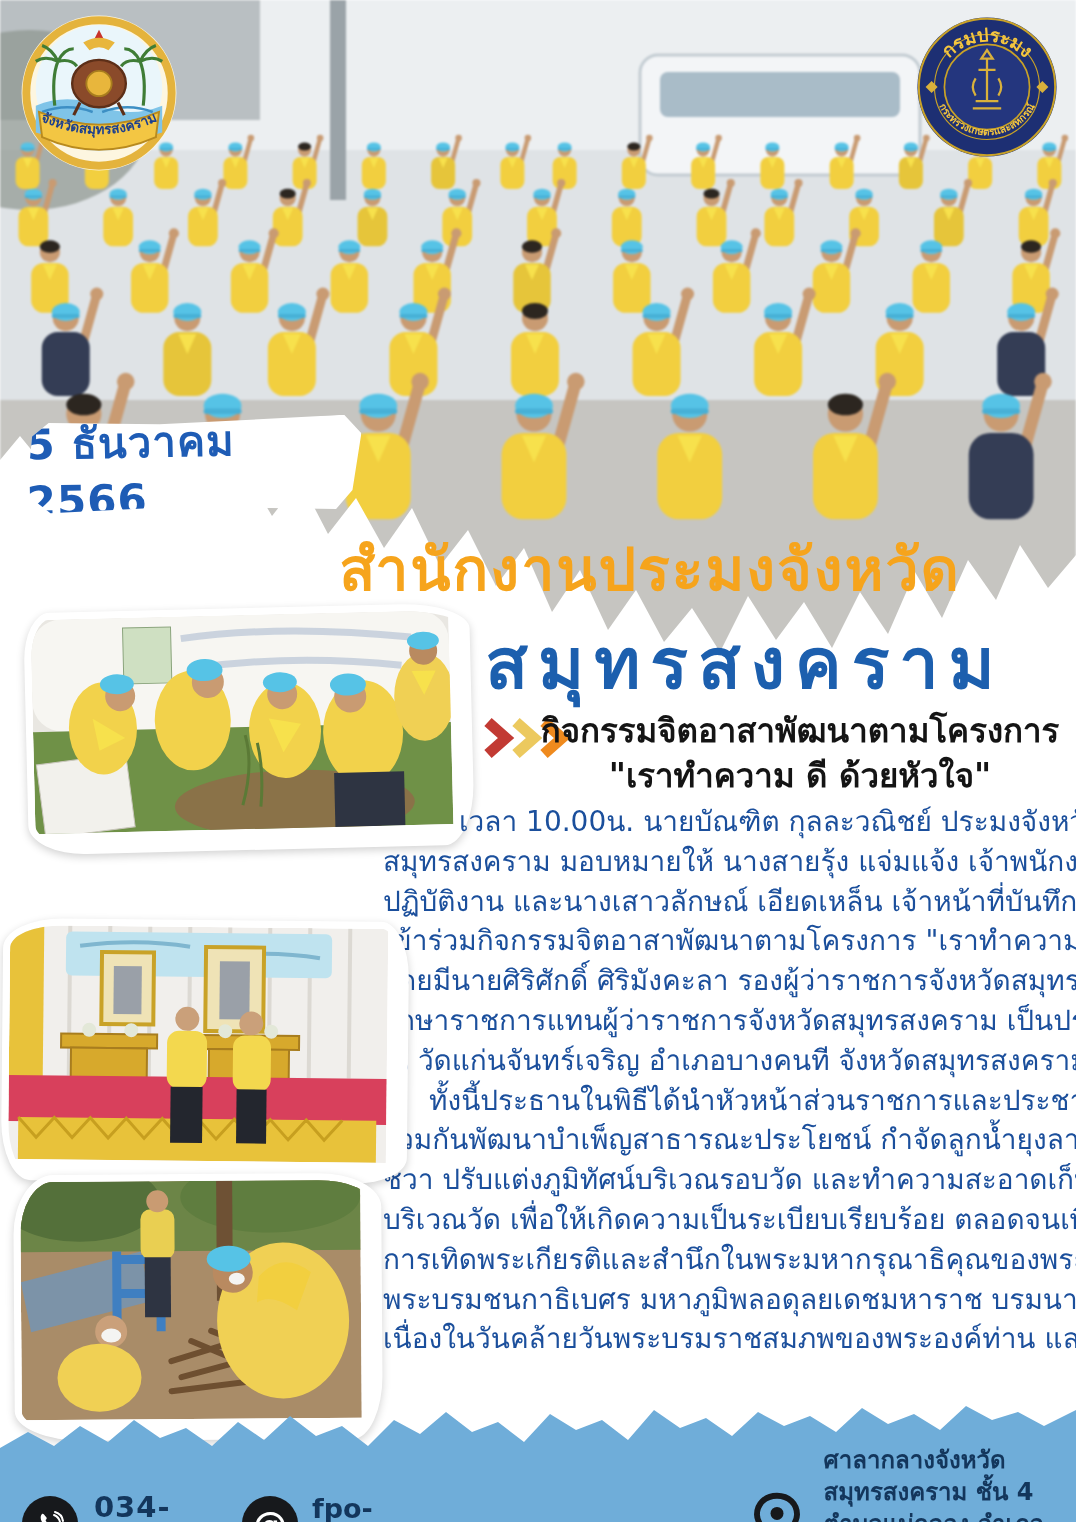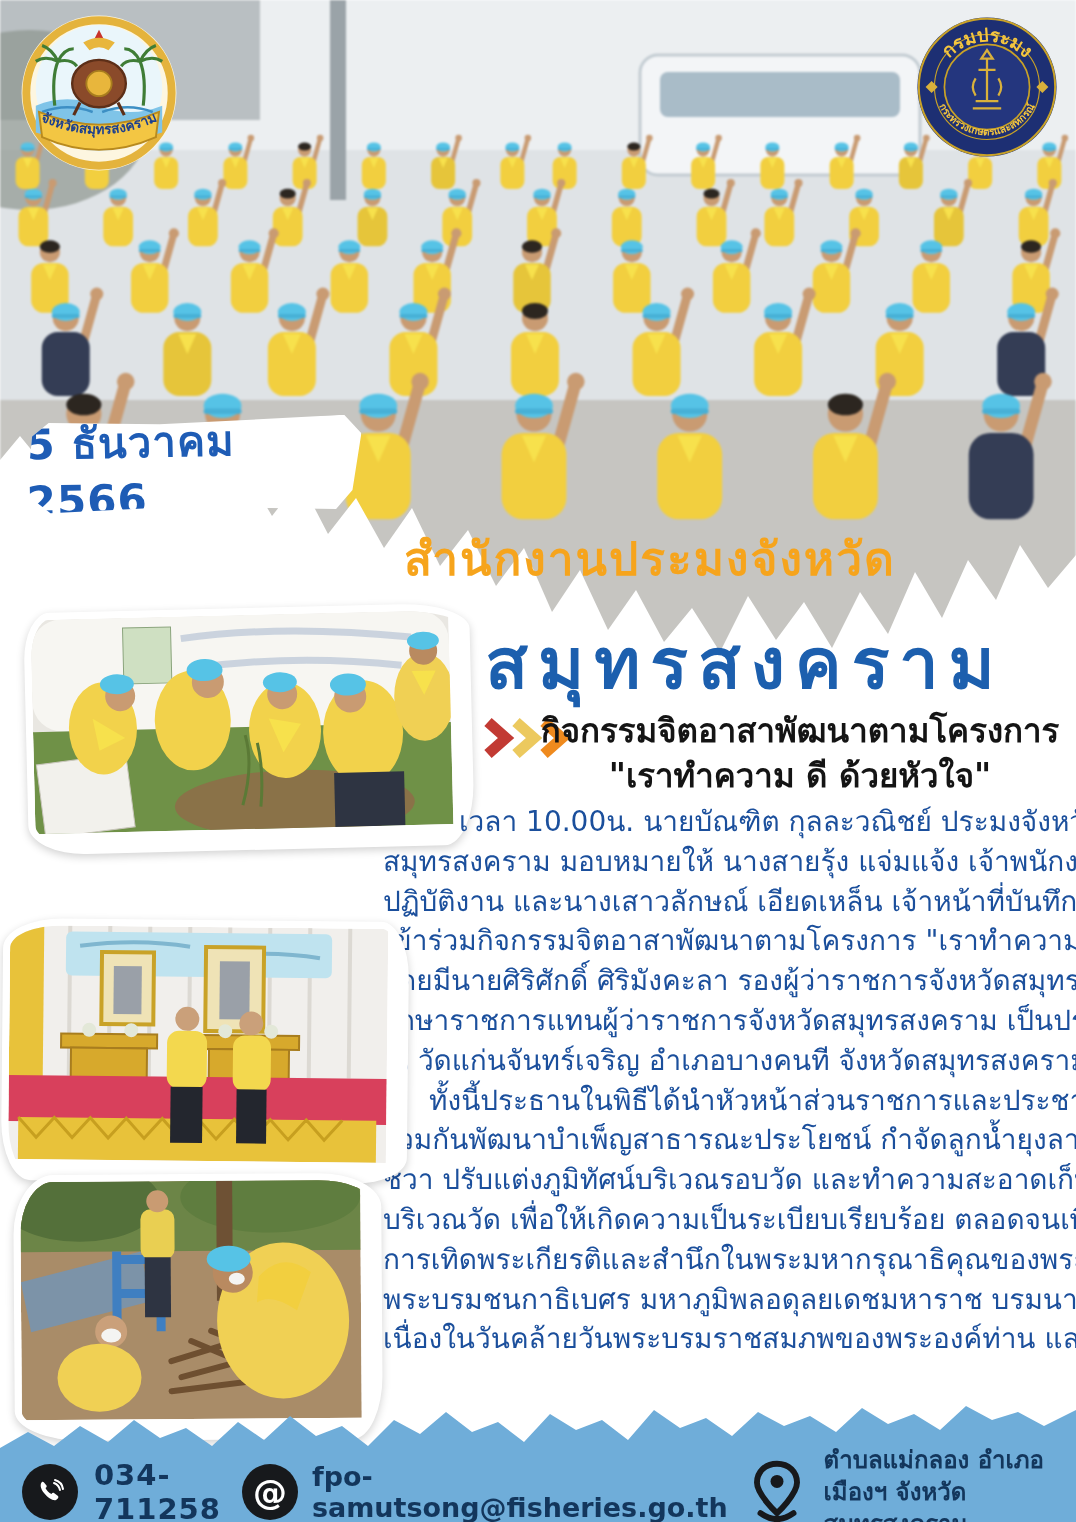--- a/index.html
+++ b/index.html
@@ -22,21 +22,21 @@
   .logo-right{left:916px;top:16px;width:142px;height:142px;}
 
   
   .date-badge{position:absolute;left:26px;top:418px;width:336px;height:94px;background:#ffffff;
     transform:rotate(-1.2deg);display:flex;align-items:center;justify-content:center;
     clip-path:polygon(2% 16%,7% 2%,40% 6%,95% 0%,100% 20%,97% 80%,92% 100%,45% 94%,7% 98%,0% 78%);}
   .date-badge span{color:#1e5cb5;font-size:42px;font-weight:800;letter-spacing:1px;}
 
   
   .title1{position:absolute;left:280px;top:522px;width:740px;text-align:center;
-    color:#f6a41c;font-size:46px;font-weight:800;letter-spacing:2px;white-space:nowrap;}
+    color:#f6a41c;font-size:59px;font-weight:800;letter-spacing:2px;white-space:nowrap;}
   .title2{position:absolute;left:430px;top:608px;width:630px;text-align:center;
     color:#1c5fae;font-size:70px;font-weight:800;letter-spacing:10px;white-space:nowrap;}
 
   
   .chevrons{position:absolute;left:482px;top:716px;width:96px;height:44px;}
   .heading{position:absolute;left:520px;top:708px;width:560px;text-align:center;
     color:#141414;font-size:33px;font-weight:800;line-height:45px;}
 
   
   .body-text{position:absolute;left:383px;top:802px;width:686px;color:#1b4f9c;
@@ -760,18 +760,19 @@
         <span class="at-glyph">@</span>
       </div>
       <span class="email">fpo-samutsong@fisheries.go.th</span>
       <div style="width:36px"></div>
       <svg width="62" height="66" viewBox="0 0 52 56" style="flex:0 0 auto;">
         <path d="M26 4 C16 4 9 11 9 20 C9 30 26 46 26 46 C26 46 43 30 43 20 C43 11 36 4 26 4 Z" fill="none" stroke="#17191c" stroke-width="5"></path>
         <circle cx="26" cy="19" r="5.5" fill="#17191c"></circle>
         <path d="M12 46 Q26 56 40 46" stroke="#17191c" stroke-width="5" fill="none" stroke-linecap="round"></path>
       </svg>
       <div class="addr">
+        <div>ศาลากลางจังหวัดสมุทรสงคราม ชั้น 4</div>
         <div>ตำบลแม่กลอง อำเภอเมืองฯ จังหวัดสมุทรสงคราม</div>
       </div>
     </div>
   </div>
 
 </div>
 
 </body></html>

